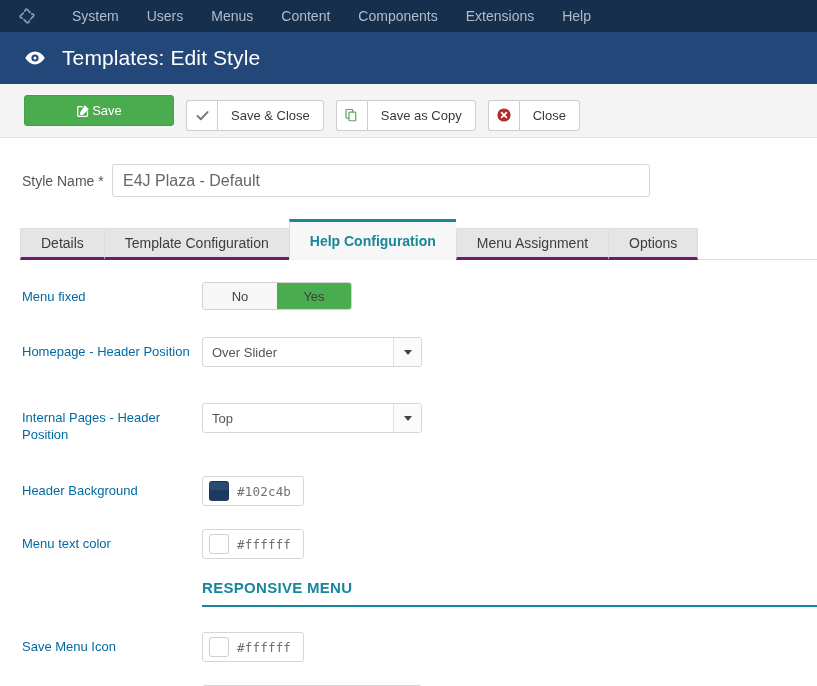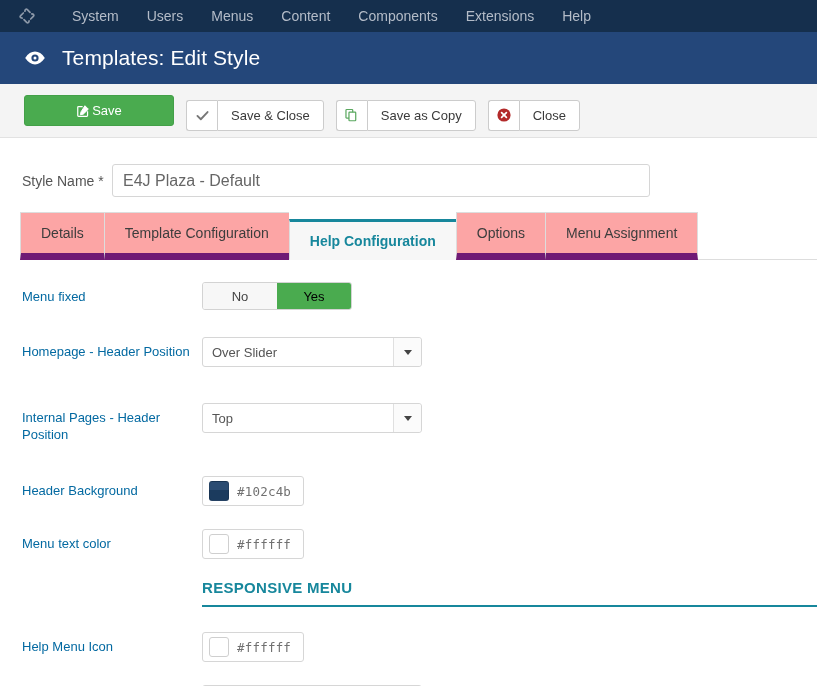--- a/index.html
+++ b/index.html
@@ -177,32 +177,32 @@
     content: "";
     position: absolute;
     left: 0;
     right: -20px;
     bottom: 0;
     height: 1px;
     background: #dddddd;
     z-index: 0;
   }
   .tab {
-    height: 48px;
+    height: 32px;
     display: flex;
     align-items: center;
     justify-content: center;
     padding: 0 20px;
     box-sizing: border-box;
     font-size: 14px;
     color: #3d3d3d;
-    background: #fca5a5;
+    background: #e5e5e5;
     border: 1px solid #dddddd;
     border-right: none;
-    border-bottom: 7px solid #701a75;
+    border-bottom: 3px solid #701a75;
     cursor: pointer;
     white-space: nowrap;
     position: relative;
     z-index: 1;
   }
   .tab:last-child { border-right: 1px solid #dddddd; }
   .tab.active {
     background: #f7f7f7;
     color: #17879c;
     font-weight: bold;
@@ -247,21 +247,21 @@
     align-items: center;
     justify-content: center;
     font-size: 13px;
     color: #444444;
     background: #f7f7f7;
     cursor: pointer;
     box-sizing: border-box;
   }
   .toggle-opt.on {
     background: #4aab4f;
-    color: #000000;
+    color: #404040;
   }
 
   
   .select-wrap {
     display: flex;
     width: 220px;
     height: 30px;
     border: 1px solid #d6d6d6;
     border-radius: 3px;
     background: #ffffff;
@@ -440,22 +440,22 @@
 
   <div class="style-name-row">
     <div class="style-name-label">Style Name *</div>
     <input class="style-name-input" type="text" value="E4J Plaza - Default" style="">
   </div>
 
   <div class="tabs">
     <div class="tab">Details</div>
     <div class="tab">Template Configuration</div>
     <div class="tab active">Help Configuration</div>
+    <div class="tab">Menu Assignment</div>
     <div class="tab">Options</div>
-    <div class="tab">Menu Assignment</div>
   </div>
 
   <div class="form">
 
     <div class="form-row" style="margin-top:10px;">
       <div class="form-label">Menu fixed</div>
       <div class="form-control">
         <div class="btn-toggle">
           <div class="toggle-opt">No</div>
           <div class="toggle-opt on">Yes</div>
@@ -508,21 +508,21 @@
     </div>
 
     <div class="section-head-row">
       <div class="section-head-spacer"></div>
       <div class="section-head">
         <span class="section-head-title">RESPONSIVE MENU</span>
       </div>
     </div>
 
     <div class="form-row" style="margin-top:25px;">
-      <div class="form-label">Help Menu Icon</div>
+      <div class="form-label">Save Menu Icon</div>
       <div class="form-control">
         <div class="color-field">
           <span class="color-swatch light" style="background:#ffffff;"></span>
           <span class="color-text">#ffffff</span>
         </div>
       </div>
     </div>
 
     <div class="form-row" style="margin-top:17px;">
       <div class="form-label">Menu Text</div>

